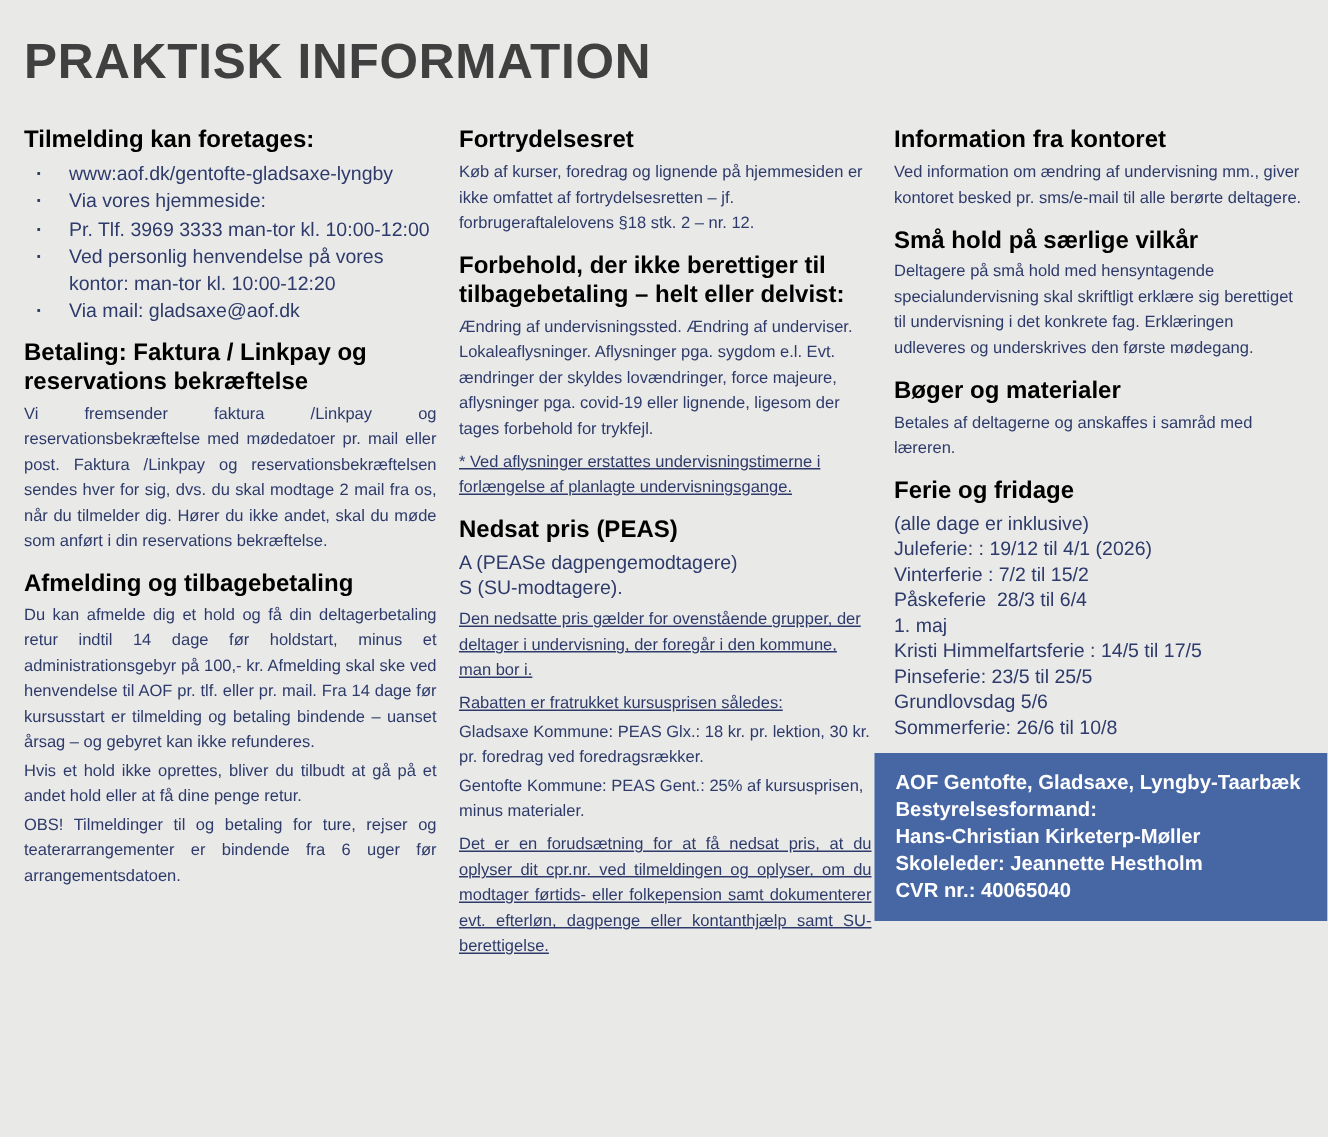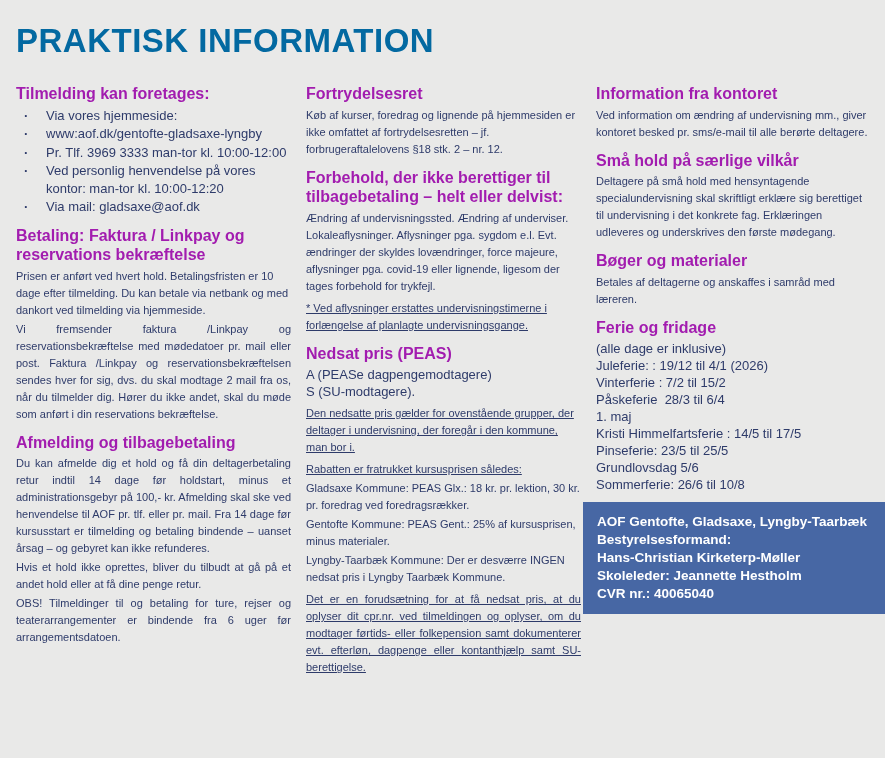--- a/index.html
+++ b/index.html
@@ -16,34 +16,34 @@
     box-sizing: border-box;
     width: 885px;
     height: 758px;
     padding: 22px 14px 0 16px;
   }
   h1.title {
     margin: 0 0 24px 0;
     font-size: 33px;
     font-weight: 700;
     letter-spacing: 0.5px;
-    color: #0369a1;
+    color: #404040;
   }
   .cols {
     display: grid;
     grid-template-columns: 1fr 1fr 1fr;
     gap: 15px;
   }
   .sec { margin: 0; }
   h2.sec-h {
     margin: 10px 0 3px 0;
     font-size: 16px;
     line-height: 1.22;
     font-weight: 700;
-    color: #a21caf;
+    color: #000000;
   }
   .sec:first-child h2.sec-h { margin-top: 0; }
   p.body-p {
     margin: 0 0 2px 0;
     font-size: 11px;
     line-height: 17px;
   }
   p.justify { text-align: justify; }
   p.gap { margin-top: 5px; text-decoration: underline; }
   ul.bullets {
@@ -89,31 +89,30 @@
 
   <h1 class="title">PRAKTISK INFORMATION</h1>
 
   <div class="cols">
 
     <div class="col">
 
       <section class="sec">
         <h2 class="sec-h">Tilmelding kan foretages:</h2>
         <ul class="bullets">
+          <li>www:aof.dk/gentofte-gladsaxe-lyngby</li>
           <li>Via vores hjemmeside:</li>
-          <li>www:aof.dk/gentofte-gladsaxe-lyngby</li>
           <li>Pr. Tlf. 3969 3333 man-tor kl. 10:00-12:00</li>
           <li>Ved personlig henvendelse på vores kontor: man-tor kl. 10:00-12:20</li>
           <li>Via mail: gladsaxe@aof.dk</li>
         </ul>
       </section>
 
       <section class="sec">
         <h2 class="sec-h">Betaling: Faktura / Linkpay og reservations bekræftelse</h2>
-        <p class="body-p">Prisen er anført ved hvert hold. Betalingsfristen er 10 dage efter tilmelding. Du kan betale via netbank og med dankort ved tilmelding via hjemmeside.</p>
         <p class="body-p justify">Vi fremsender faktura /Linkpay og reservationsbekræftelse med mødedatoer pr. mail eller post. Faktura /Linkpay og reservationsbekræftelsen sendes hver for sig, dvs. du skal modtage 2 mail fra os, når du tilmelder dig. Hører du ikke andet, skal du møde som anført i din reservations bekræftelse.</p>
       </section>
 
       <section class="sec">
         <h2 class="sec-h">Afmelding og tilbagebetaling</h2>
         <p class="body-p justify">Du kan afmelde dig et hold og få din deltagerbetaling retur indtil 14 dage før holdstart, minus et administrationsgebyr på 100,- kr. Afmelding skal ske ved henvendelse til AOF pr. tlf. eller pr. mail. Fra 14 dage før kursusstart er tilmelding og betaling bindende – uanset årsag – og gebyret kan ikke refunderes.</p>
         <p class="body-p justify">Hvis et hold ikke oprettes, bliver du tilbudt at gå på et andet hold eller at få dine penge retur.</p>
         <p class="body-p justify">OBS! Tilmeldinger til og betaling for ture, rejser og teaterarrangementer er bindende fra 6 uger før arrangementsdatoen.</p>
       </section>
 
@@ -133,21 +132,20 @@
       </section>
 
       <section class="sec">
         <h2 class="sec-h">Nedsat pris (PEAS)</h2>
         <div class="line">A (PEASe dagpengemodtagere)</div>
         <div class="line">S (SU-modtagere).</div>
         <p class="body-p gap">Den nedsatte pris gælder for ovenstående grupper, der deltager i undervisning, der foregår i den kommune, man bor i.</p>
         <p class="body-p gap">Rabatten er fratrukket kursusprisen således:</p>
         <p class="body-p">Gladsaxe Kommune: PEAS Glx.: 18 kr. pr. lektion, 30 kr. pr. foredrag ved foredragsrækker.</p>
         <p class="body-p">Gentofte Kommune: PEAS Gent.: 25% af kursusprisen, minus materialer.</p>
-        <p class="body-p">Lyngby-Taarbæk Kommune: Der er desværre INGEN nedsat pris i Lyngby Taarbæk Kommune.</p>
         <p class="body-p justify gap">Det er en forudsætning for at få nedsat pris, at du oplyser dit cpr.nr. ved tilmeldingen og oplyser, om du modtager førtids- eller folkepension samt dokumenterer evt. efterløn, dagpenge eller kontanthjælp samt SU-berettigelse.</p>
       </section>
 
     </div>
 
     <div class="col">
 
       <section class="sec">
         <h2 class="sec-h">Information fra kontoret</h2>
         <p class="body-p">Ved information om ændring af undervisning mm., giver kontoret besked pr. sms/e-mail til alle berørte deltagere.</p>

